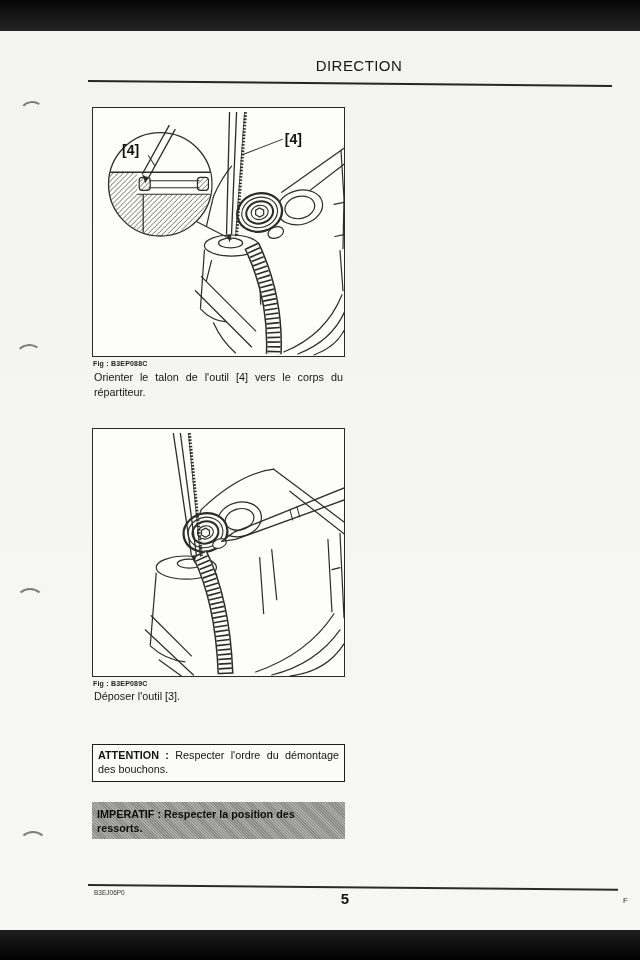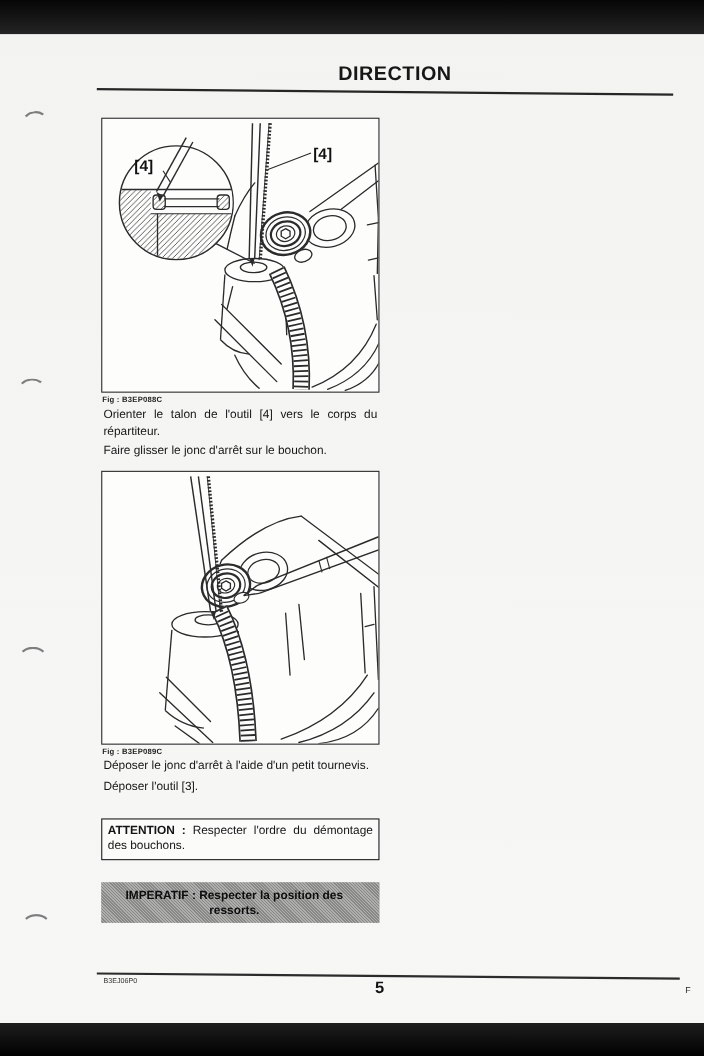--- a/index.html
+++ b/index.html
@@ -1,41 +1,41 @@
 <!DOCTYPE html>
 <html><head>
 <meta charset="utf-8">
 <style>
   html,body{margin:0;padding:0;background:#555;}
   .scan{position:relative;width:640px;height:960px;background:linear-gradient(180deg,#f3f3f1,#f7f7f5);
         font-family:"Liberation Sans",sans-serif;overflow:hidden;}
   .bar-top{position:absolute;left:0;top:0;width:640px;height:31px;background:linear-gradient(180deg,#060606,#242424);}
   .bar-bottom{position:absolute;left:0;top:930px;width:640px;height:30px;background:linear-gradient(0deg,#000,#1e1e1e);}
-  .page-title{position:absolute;left:88px;top:57px;width:542px;text-align:center;font-size:18px;
-        font-weight:bold;letter-spacing:.45px;color:#161616;}
+  .page-title{position:absolute;left:88px;top:57px;width:542px;text-align:center;font-size:15px;
+        font-weight:normal;letter-spacing:.45px;color:#161616;}
   .hrule{position:absolute;left:88px;top:80px;width:524px;height:2px;background:#262626;
         transform:rotate(.55deg);transform-origin:left center;}
   .figure{position:absolute;left:92px;width:253px;border:1.6px solid #2a2a2a;background:#fdfdfc;box-sizing:border-box;}
   #fig1{top:107px;height:250px;}
   #fig2{top:428px;height:249px;}
   .figure svg{display:block;width:100%;height:100%;}
   .figcap{position:absolute;left:93px;font-size:7px;font-weight:bold;color:#222;letter-spacing:.2px;}
   #cap1{top:360px;}
   #cap2{top:680px;}
   .body-text{position:absolute;left:92px;width:253px;font-size:10.8px;line-height:15px;color:#161616;}
   .body-text p{margin:2px;}
   #para1{top:368px;text-align:justify;}
   #para2{top:401px;}
   #steps{top:686px;line-height:17px;}
   .attention{position:absolute;left:92px;top:744px;width:253px;box-sizing:border-box;border:1.8px solid #1d1d1d;
         padding:3px 5px 5px 5px;font-size:10.8px;line-height:14px;color:#141414;background:#fbfbfa;text-align:justify;}
   .attention .lbl{font-weight:bold;margin-top:24px;}
   .imperatif{position:absolute;left:92px;top:802px;width:253px;box-sizing:border-box;padding:5px 16px 4px 5px;
         font-size:10.8px;line-height:14px;color:#0d0d0d;font-weight:bold;background-color:#979795;
-        background-image:repeating-linear-gradient(45deg,rgba(255,255,255,.22) 0 1px,rgba(0,0,0,.10) 1px 2px);text-align:center;}
+        background-image:repeating-linear-gradient(45deg,rgba(255,255,255,.22) 0 1px,rgba(0,0,0,.10) 1px 2px);}
   .footer-line{position:absolute;left:88px;top:884px;width:530px;height:1.8px;background:#2b2b2b;
         transform:rotate(.5deg);transform-origin:left center;}
   .doc-code{position:absolute;left:94px;top:889px;font-size:6.5px;color:#333;}
   .page-num{position:absolute;left:300px;top:890px;width:90px;text-align:center;font-size:15px;font-weight:bold;color:#131313;}
   .f-mark{position:absolute;left:623px;top:896px;font-size:8px;color:#2a2a2a;}
   .punch{position:absolute;border:2px solid transparent;border-top-color:#7d7d7d;border-radius:50%;}
   .p1{left:20px;top:101px;width:20px;height:17px;transform:rotate(-6deg);}
   .p2{left:16px;top:344px;width:22px;height:18px;transform:rotate(-4deg);}
   .p3{left:16px;top:588px;width:24px;height:20px;}
   .p4{left:19px;top:831px;width:24px;height:20px;}
@@ -141,23 +141,20 @@
       <line x1="189" y1="31" x2="150" y2="46" stroke="#2b2b2b" stroke-width="1"></line>
       <text x="29" y="47" font-family="Liberation Sans, sans-serif" font-size="14" font-weight="bold" fill="#111">[4]</text>
       <text x="191" y="36" font-family="Liberation Sans, sans-serif" font-size="14" font-weight="bold" fill="#111">[4]</text>
     </svg>
   </div>
   <div class="figcap" id="cap1">Fig : B3EP088C</div>
 
   <div class="body-text" id="para1">
     <p>Orienter le talon de l'outil [4] vers le corps du répartiteur.</p>
   </div>
-  <div class="body-text" id="para2">
-    <p>Faire glisser le jonc d'arrêt sur le bouchon.</p>
-  </div>
 
   <div class="figure" id="fig2">
     <svg viewBox="0 0 250 246">
       <g stroke="#2b2b2b" fill="none" stroke-width="1.2" stroke-linecap="round">
 
         <path d="M108 80 Q146 44 180 40"></path>
         <line x1="180" y1="40" x2="252" y2="94"></line>
         <line x1="196" y1="62" x2="252" y2="106"></line>
         <path d="M108 80 Q100 100 97 112"></path>
 
@@ -214,21 +211,20 @@
         <line x1="87" y1="4" x2="103" y2="126" stroke-width="1.3"></line>
         <polygon points="98,126 103,126 101,134" fill="#2b2b2b" stroke="none"></polygon>
         <line x1="95" y1="4" x2="107" y2="127" stroke-width="0.8"></line>
         <line x1="96" y1="4" x2="108" y2="127" stroke-width="3" stroke-dasharray="1.6 1.6"></line>
       </g>
     </svg>
   </div>
   <div class="figcap" id="cap2">Fig : B3EP089C</div>
 
   <div class="body-text" id="steps">
-    <p>Déposer le jonc d'arrêt à l'aide d'un petit tournevis.</p>
     <p>Déposer l'outil [3].</p>
   </div>
 
   <div class="attention"><span class="lbl">ATTENTION :</span><span> Respecter l'ordre du démontage des bouchons.</span></div>
 
   <div class="imperatif"><span>IMPERATIF :</span><span> Respecter la position des ressorts.</span></div>
 
   <div class="footer-line"></div>
   <div class="doc-code">B3EJ06P0</div>
   <div class="page-num">5</div>

